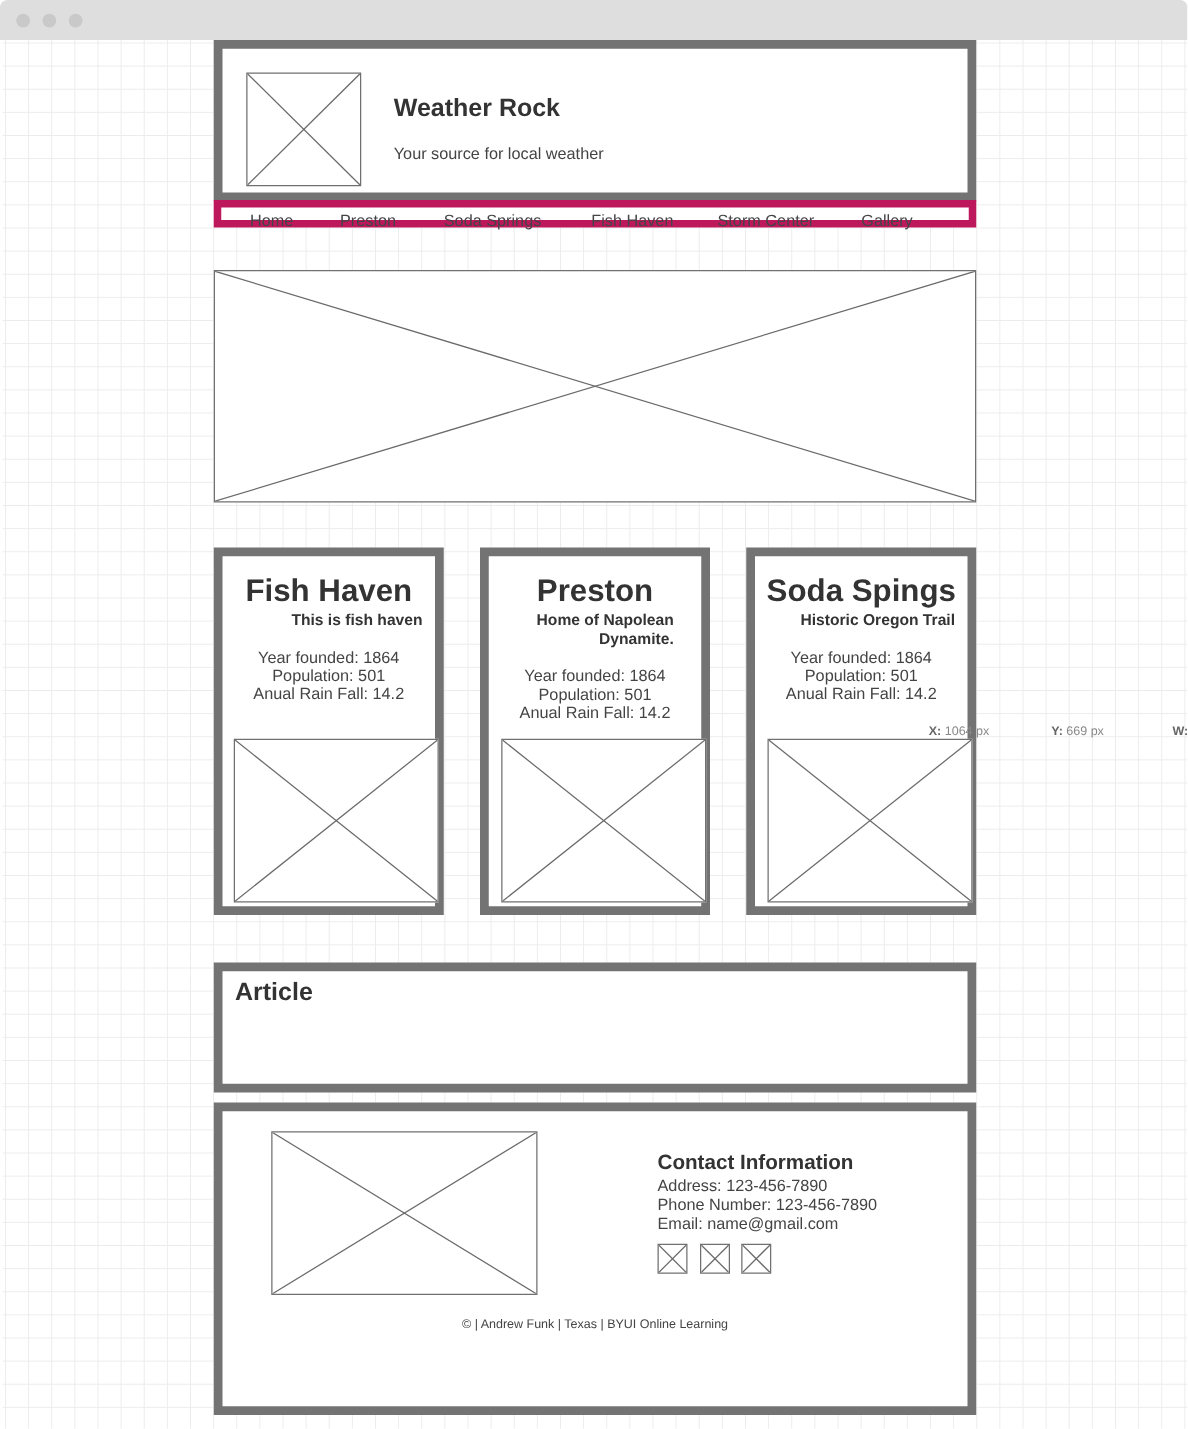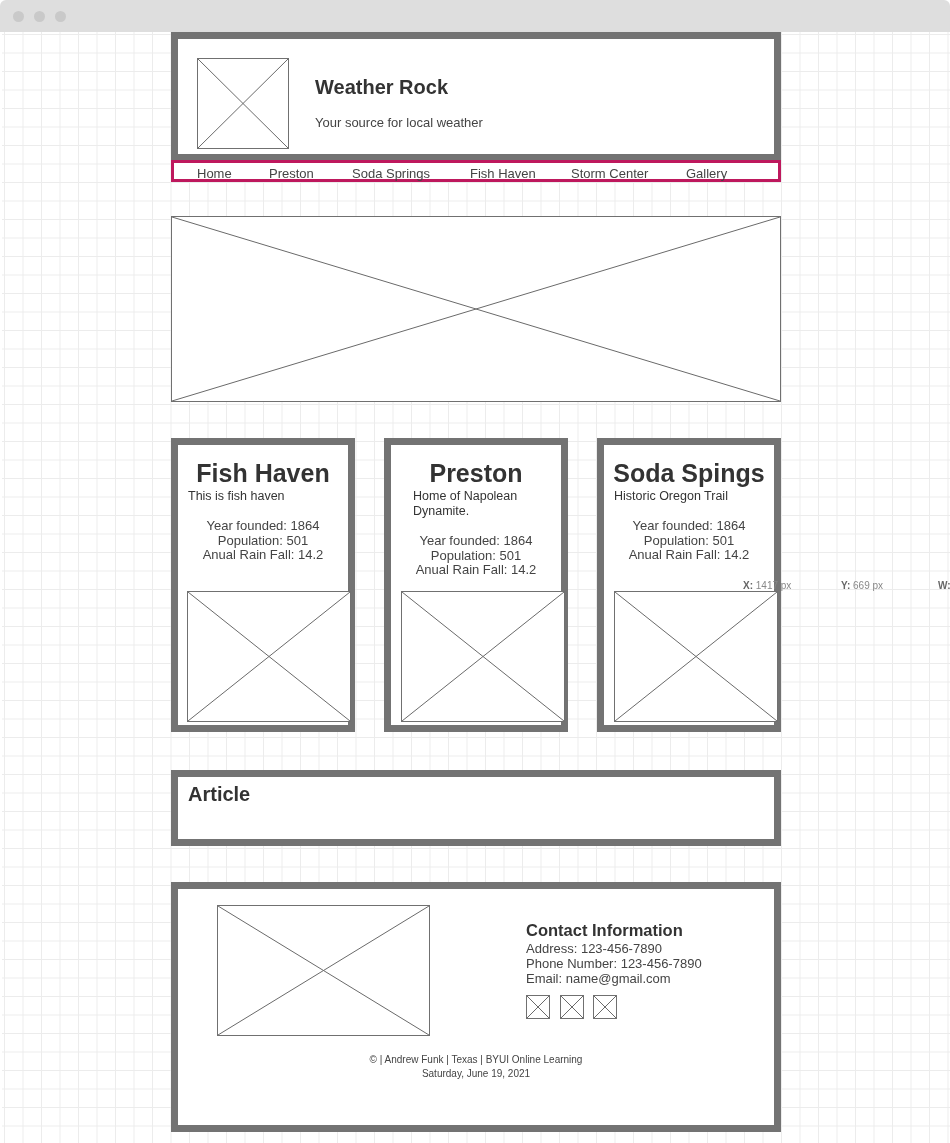--- a/index.html
+++ b/index.html
@@ -24,25 +24,25 @@
     .box { position: absolute; background: #fff; border: 7px solid #737373; }
 
     
     .ph { position: absolute; border: 1px solid #707070; background: #fff; }
     .ph svg { position: absolute; left: 0; top: 0; width: 100%; height: 100%; }
     .ph svg line { stroke: #6a6a6a; stroke-width: 1; }
 
     .site-title { position: absolute; font-size: 20px; font-weight: bold; color: #333; }
     .site-tag { position: absolute; font-size: 13px; color: #444; }
 
-    .nav { position: absolute; left: 171px; top: 160px; width: 610px; height: 22px; border: 3px solid #be185d; background: #fff; }
+    .nav { position: absolute; left: 171px; top: 160px; width: 610px; height: 22px; border: 6px solid #be185d; background: #fff; }
     .nav-item { position: absolute; top: 3px; font-size: 13px; color: #444; white-space: nowrap; }
 
     .card-title { position: absolute; left: 0; width: 100%; text-align: center; font-size: 25px; font-weight: bold; color: #333; }
-    .card-sub { position: absolute; left: 10px; right: 10px; text-align: left; font-size: 12.5px; font-weight: normal; color: #333; line-height: 15px; }
+    .card-sub { position: absolute; left: 10px; right: 10px; text-align: right; font-size: 12.5px; font-weight: bold; color: #333; line-height: 15px; }
     .card-stats { position: absolute; left: 0; width: 100%; text-align: center; font-size: 13px; color: #444; line-height: 14.6px; }
 
     .article-title { position: absolute; left: 10px; top: 6px; font-size: 20px; font-weight: bold; color: #333; }
     .article-body { position: absolute; left: 10px; top: 30px; width: 590px; font-size: 13px; color: #444; line-height: 14.8px; }
 
     .contact-title { position: absolute; font-size: 16.5px; font-weight: bold; color: #333; }
     .contact-line { position: absolute; font-size: 13px; color: #444; white-space: nowrap; }
 
     .footer-line { position: absolute; left: 0; width: 100%; text-align: center; font-size: 10px; color: #444; }
 
@@ -128,25 +128,25 @@
     <div>Anual Rain Fall: 14.2</div>
   </div>
   <div class="ph" style="left:10px; top:146px; width:164px; height:131px;">
     <svg viewBox="0 0 100 100" preserveAspectRatio="none">
         <line x1="0" y1="0" x2="100" y2="100" vector-effect="non-scaling-stroke"></line>
         <line x1="100" y1="0" x2="0" y2="100" vector-effect="non-scaling-stroke"></line>
       </svg>
   </div>
 </div>
 
-<div class="cursor-coords" style="left:743px;"><b>X:</b> <span>1417 px</span></div>
+<div class="cursor-coords" style="left:743px;"><b>X:</b> <span>1064 px</span></div>
 <div class="cursor-coords" style="left:841px;"><b>Y:</b> <span>669 px</span></div>
 <div class="cursor-coords" style="left:938px;"><b>W:</b></div>
 
-<div class="box" style="left:171px; top:770px; width:610px; height:76px;">
+<div class="box" style="left:171px; top:770px; width:610px; height:104px;">
   <div class="article-title">Article</div>
 </div>
 
 <div class="box" style="left:171px; top:882px; width:610px; height:250px;">
   <div class="ph" style="left:39px; top:16px; width:213px; height:131px;">
     <svg viewBox="0 0 100 100" preserveAspectRatio="none">
         <line x1="0" y1="0" x2="100" y2="100" vector-effect="non-scaling-stroke"></line>
         <line x1="100" y1="0" x2="0" y2="100" vector-effect="non-scaling-stroke"></line>
       </svg>
   </div>
@@ -169,14 +169,13 @@
       </svg>
   </div>
   <div class="ph" style="left:415px; top:106px; width:24px; height:24px;">
     <svg viewBox="0 0 100 100" preserveAspectRatio="none">
         <line x1="0" y1="0" x2="100" y2="100" vector-effect="non-scaling-stroke"></line>
         <line x1="100" y1="0" x2="0" y2="100" vector-effect="non-scaling-stroke"></line>
       </svg>
   </div>
 
   <div class="footer-line" style="top:165px;">© | Andrew Funk | Texas | BYUI Online Learning</div>
-  <div class="footer-line" style="top:179px;">Saturday, June 19, 2021</div>
 </div>
 
 </body></html>

